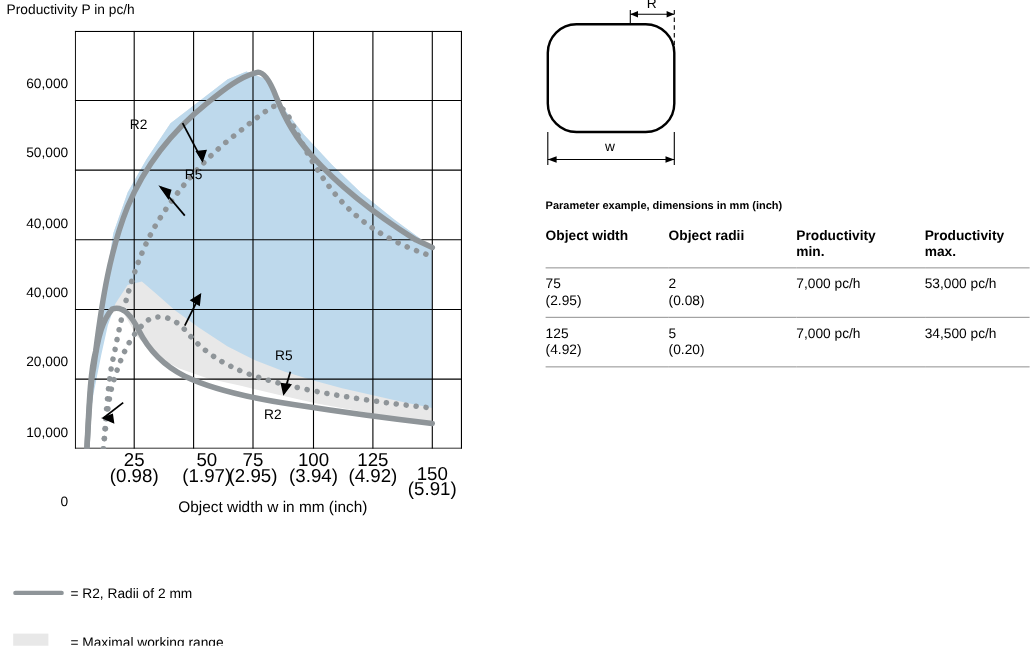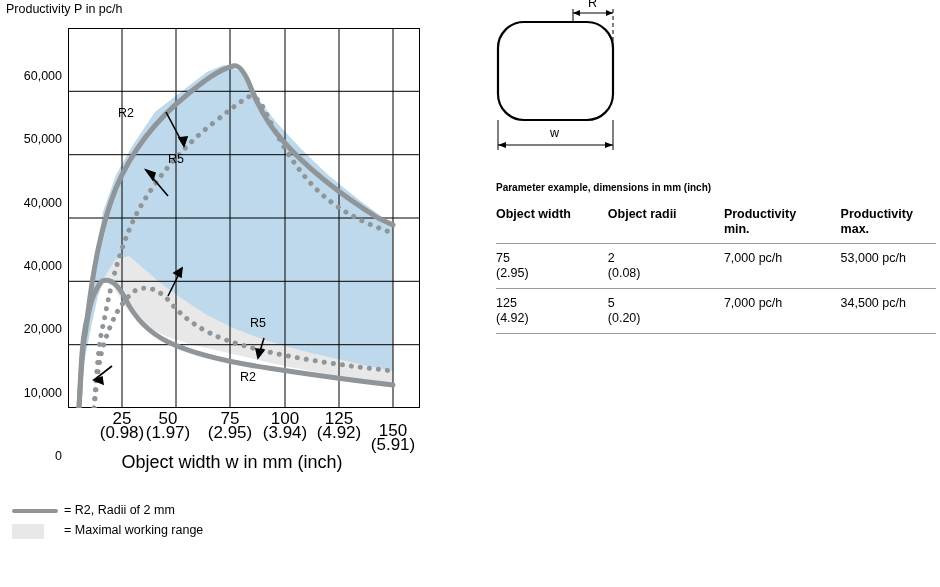--- a/index.html
+++ b/index.html
@@ -77,45 +77,46 @@
   .xtick-label {
     position: absolute;
     font-size: 17px;
     text-align: center;
     transform: translateX(-50%);
     white-space: nowrap;
     line-height: 14px;
   }
   #x-axis-title {
     position: absolute;
-    left: 52px;
+    left: 68px;
     top: 452px;
     width: 360px;
     text-align: center;
-    font-size: 18px;
+    font-size: 14px;
   }
   .curve-label {
     position: absolute;
     font-size: 12.5px;
     white-space: nowrap;
     text-align: right;
   }
 
   
   #legend {
     position: absolute;
     left: 8px;
     top: 503px;
     width: 420px;
   }
   .legend-row {
     display: flex;
-    align-items: flex-start;
+    align-items: flex-end;
     height: 20px;
     font-size: 12.5px;
+    margin-top: 24px;
   }
   .legend-key {
     width: 56px;
     flex: 0 0 56px;
     height: 16px;
     position: relative;
   }
   .legend-text {
     white-space: nowrap;
   }
@@ -316,21 +317,21 @@
       <div class="curve-label" style="left:100px; top:124px;">R5</div>
       <div class="curve-label" style="left:182px; top:288px;">R5</div>
       <div class="curve-label" style="left:172px; top:342px;">R2</div>
     </div>
 
     <div id="xtick-labels">
       <div class="xtick-label" style="left:54px; top:0;">
         <div>25</div>
         <div>(0.98)</div>
       </div>
-      <div class="xtick-label" style="left:100px; top:0;">
+      <div class="xtick-label" style="left:120px; top:0;">
         <div>50</div>
         <div>(1.97)</div>
       </div>
       <div class="xtick-label" style="left:162px; top:0;">
         <div>75</div>
         <div>(2.95)</div>
       </div>
       <div class="xtick-label" style="left:217px; top:0;">
         <div>100</div>
         <div>(3.94)</div>

